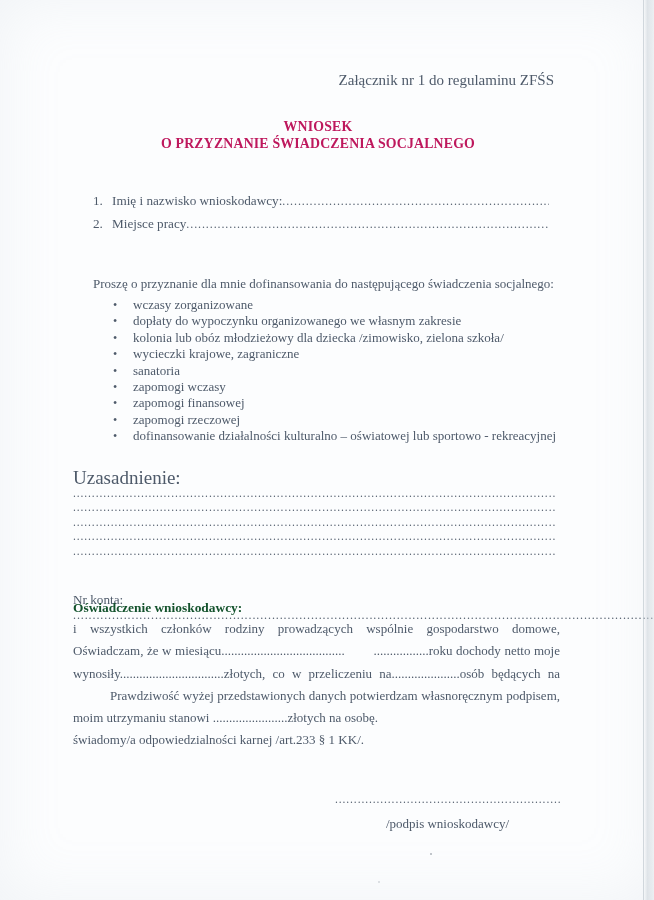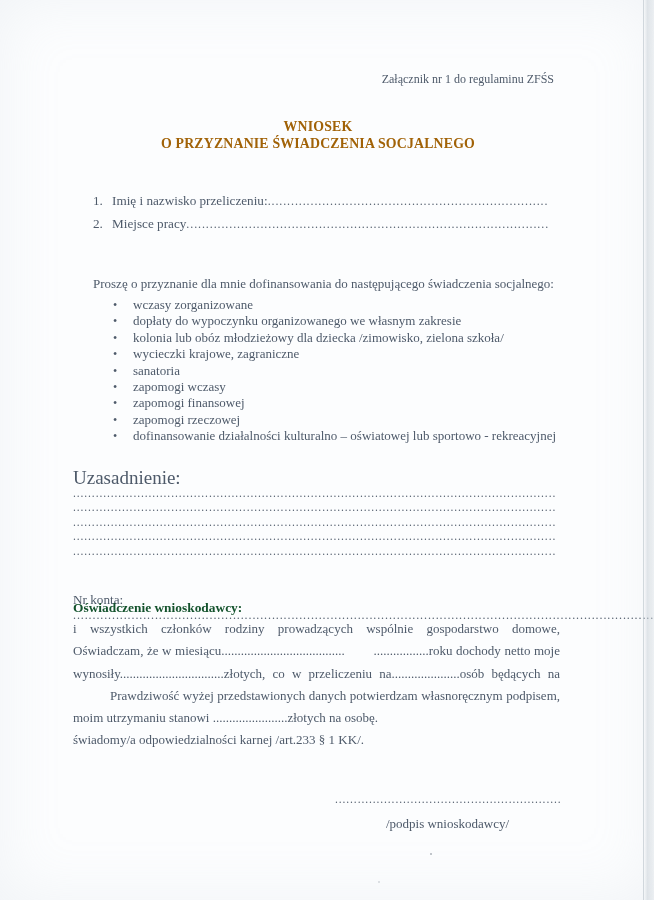--- a/index.html
+++ b/index.html
@@ -15,31 +15,31 @@
     overflow: hidden;
     font-family: "Liberation Serif", "DejaVu Serif", serif;
     color: #4e5a6a;
     box-shadow: inset 0 0 60px rgba(190,200,210,0.18);
   }
   .abs { position: absolute; }
 
   .attachment-note {
     top: 72px;
     right: 100px;
-    font-size: 12px;
+    font-size: 15px;
     white-space: nowrap;
   }
 
   .title-block {
     top: 118px;
     left: 0;
     width: 636px;
     text-align: center;
     font-weight: bold;
-    color: #a16207;
+    color: #be185d;
     font-size: 13.8px;
     line-height: 17px;
     letter-spacing: 0.2px;
   }
 
   .numbered-list {
     top: 193px;
     left: 93px;
     width: 456px;
     font-size: 13.2px;
@@ -178,21 +178,21 @@
   <div class="abs attachment-note">Załącznik nr 1 do regulaminu ZFŚS</div>
 
   <div class="abs title-block">
     <div>WNIOSEK</div>
     <div>O PRZYZNANIE ŚWIADCZENIA SOCJALNEGO</div>
   </div>
 
   <div class="abs numbered-list">
     <div class="numbered-row">
       <span class="num">1.</span>
-      <span class="lbl">Imię i nazwisko przeliczeniu:</span>
+      <span class="lbl">Imię i nazwisko wnioskodawcy:</span>
       <span class="leader">..........................................................................................................................................................</span>
     </div>
     <div class="numbered-row">
       <span class="num">2.</span>
       <span class="lbl">Miejsce pracy</span>
       <span class="leader">..........................................................................................................................................................</span>
     </div>
   </div>
 
   <div class="abs intro-line">Proszę o przyznanie dla mnie dofinansowania do następującego świadczenia socjalnego:</div>

